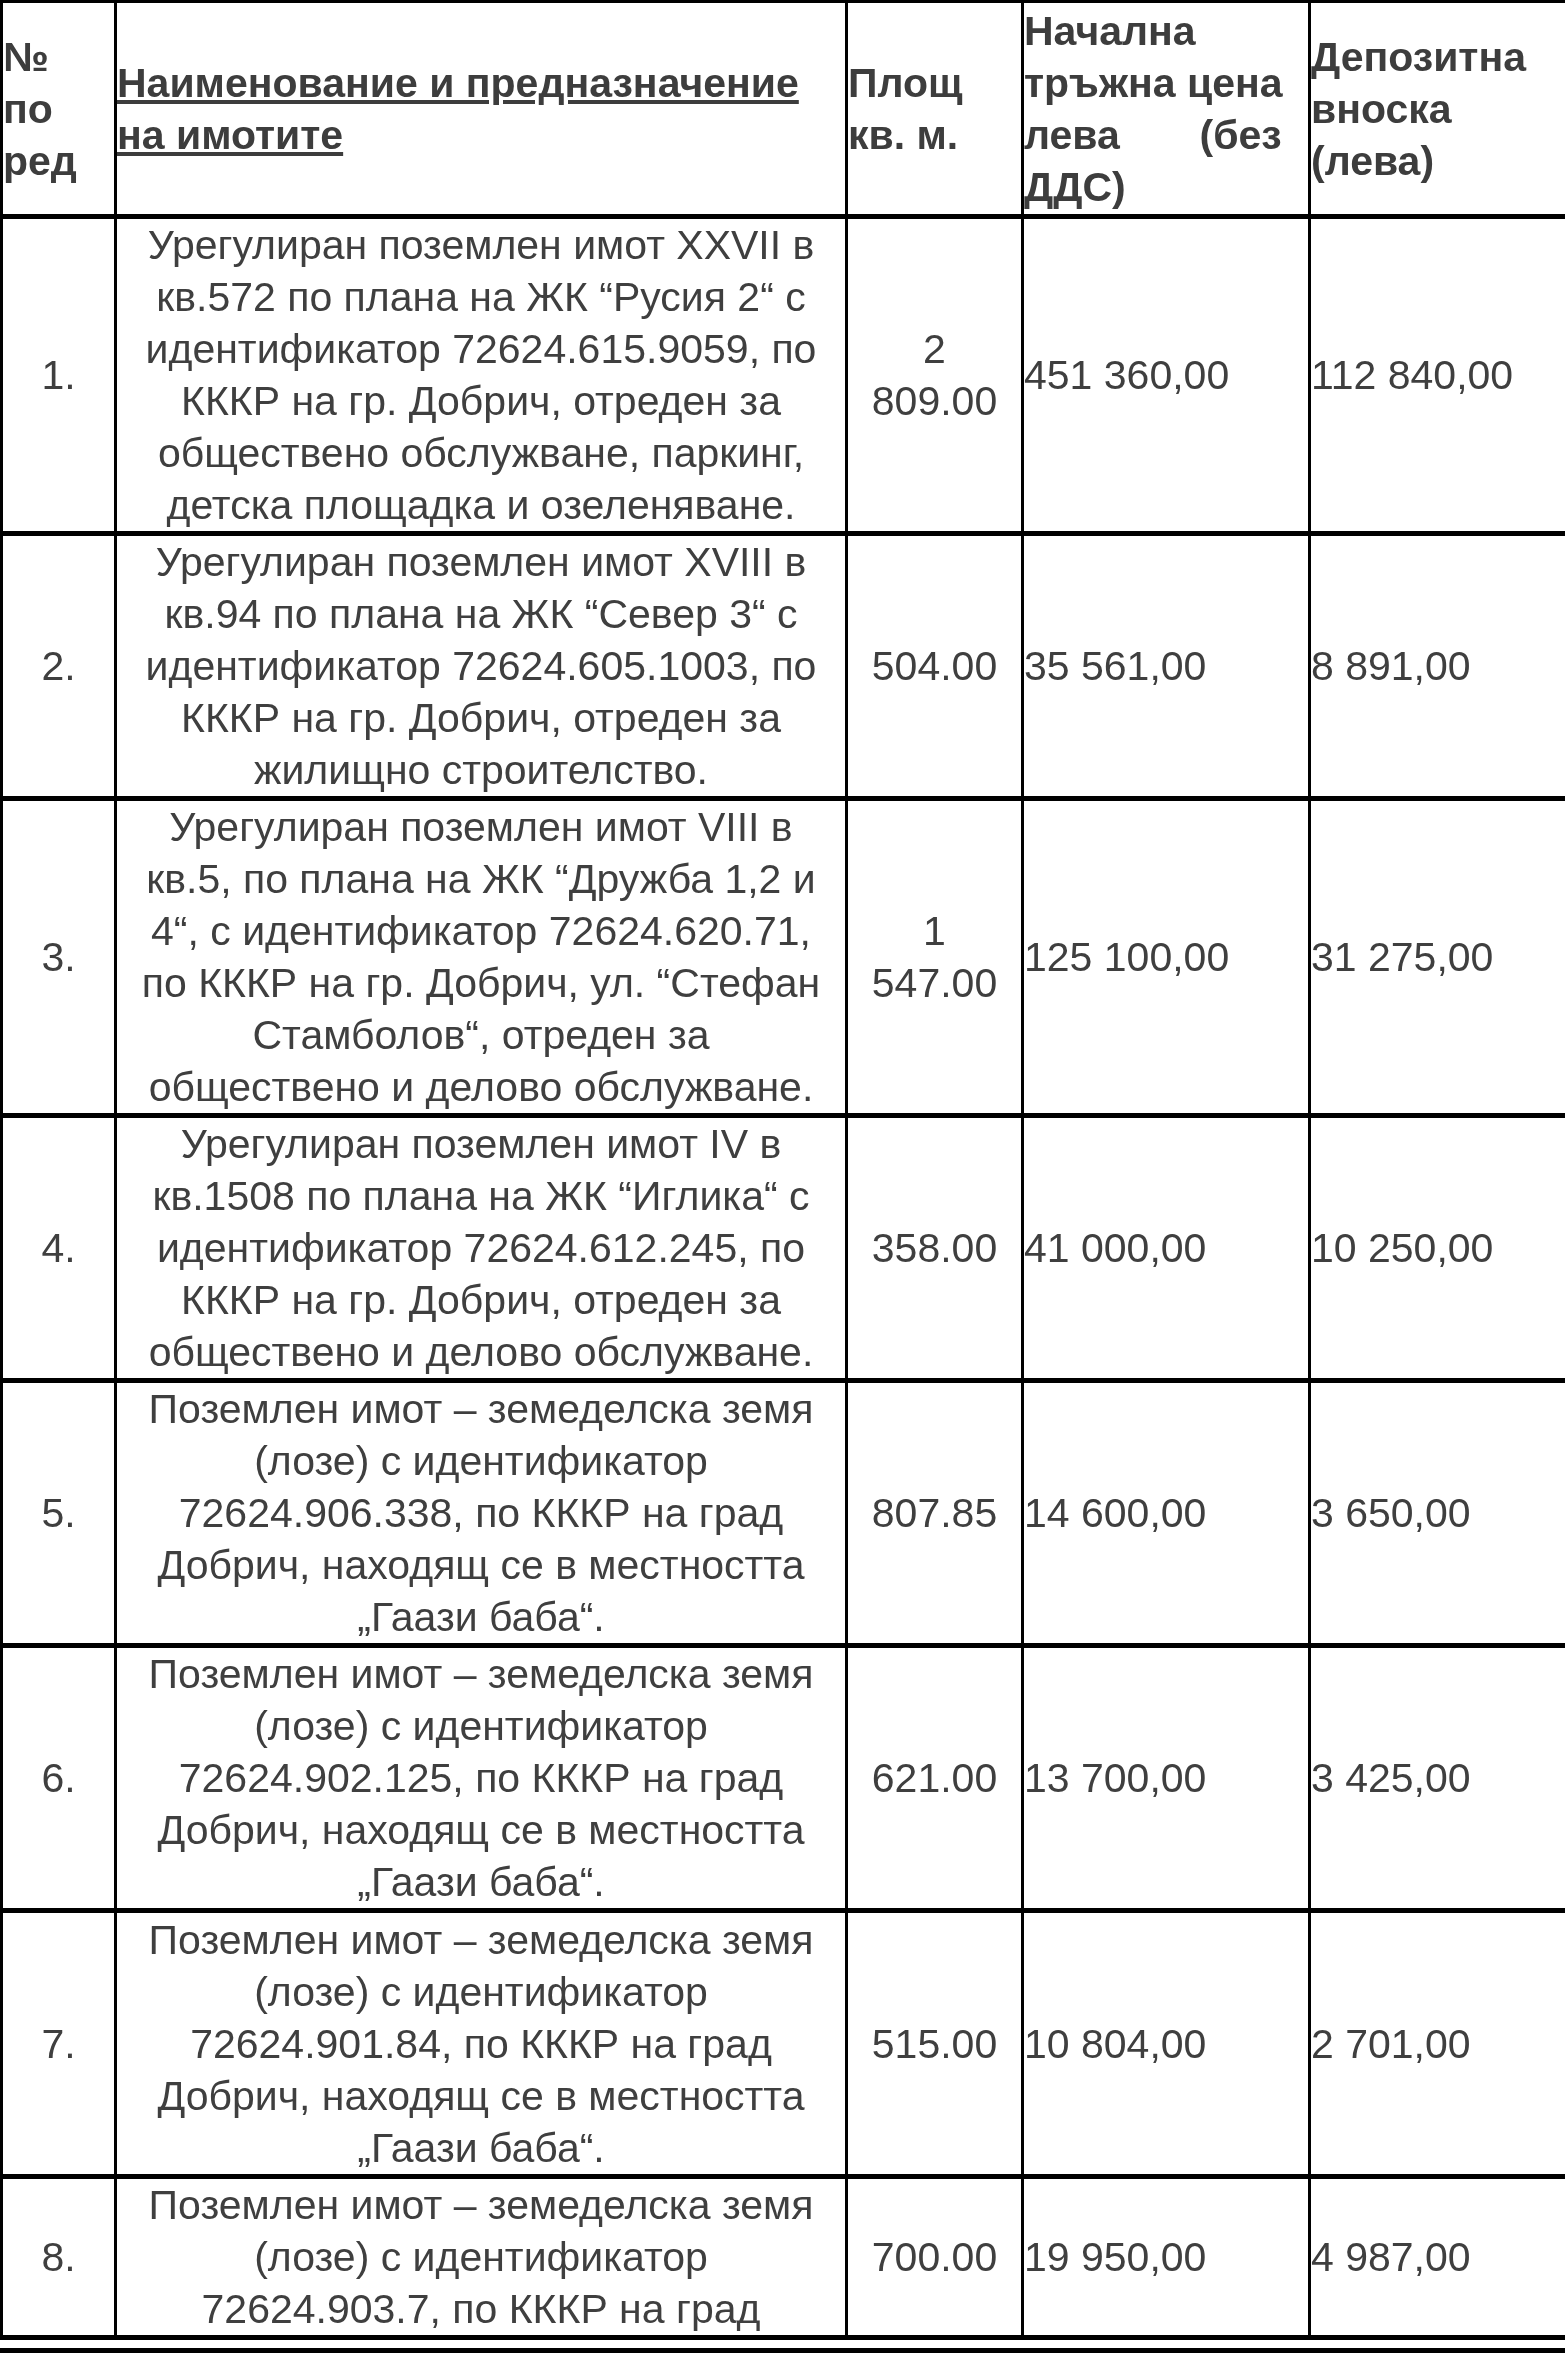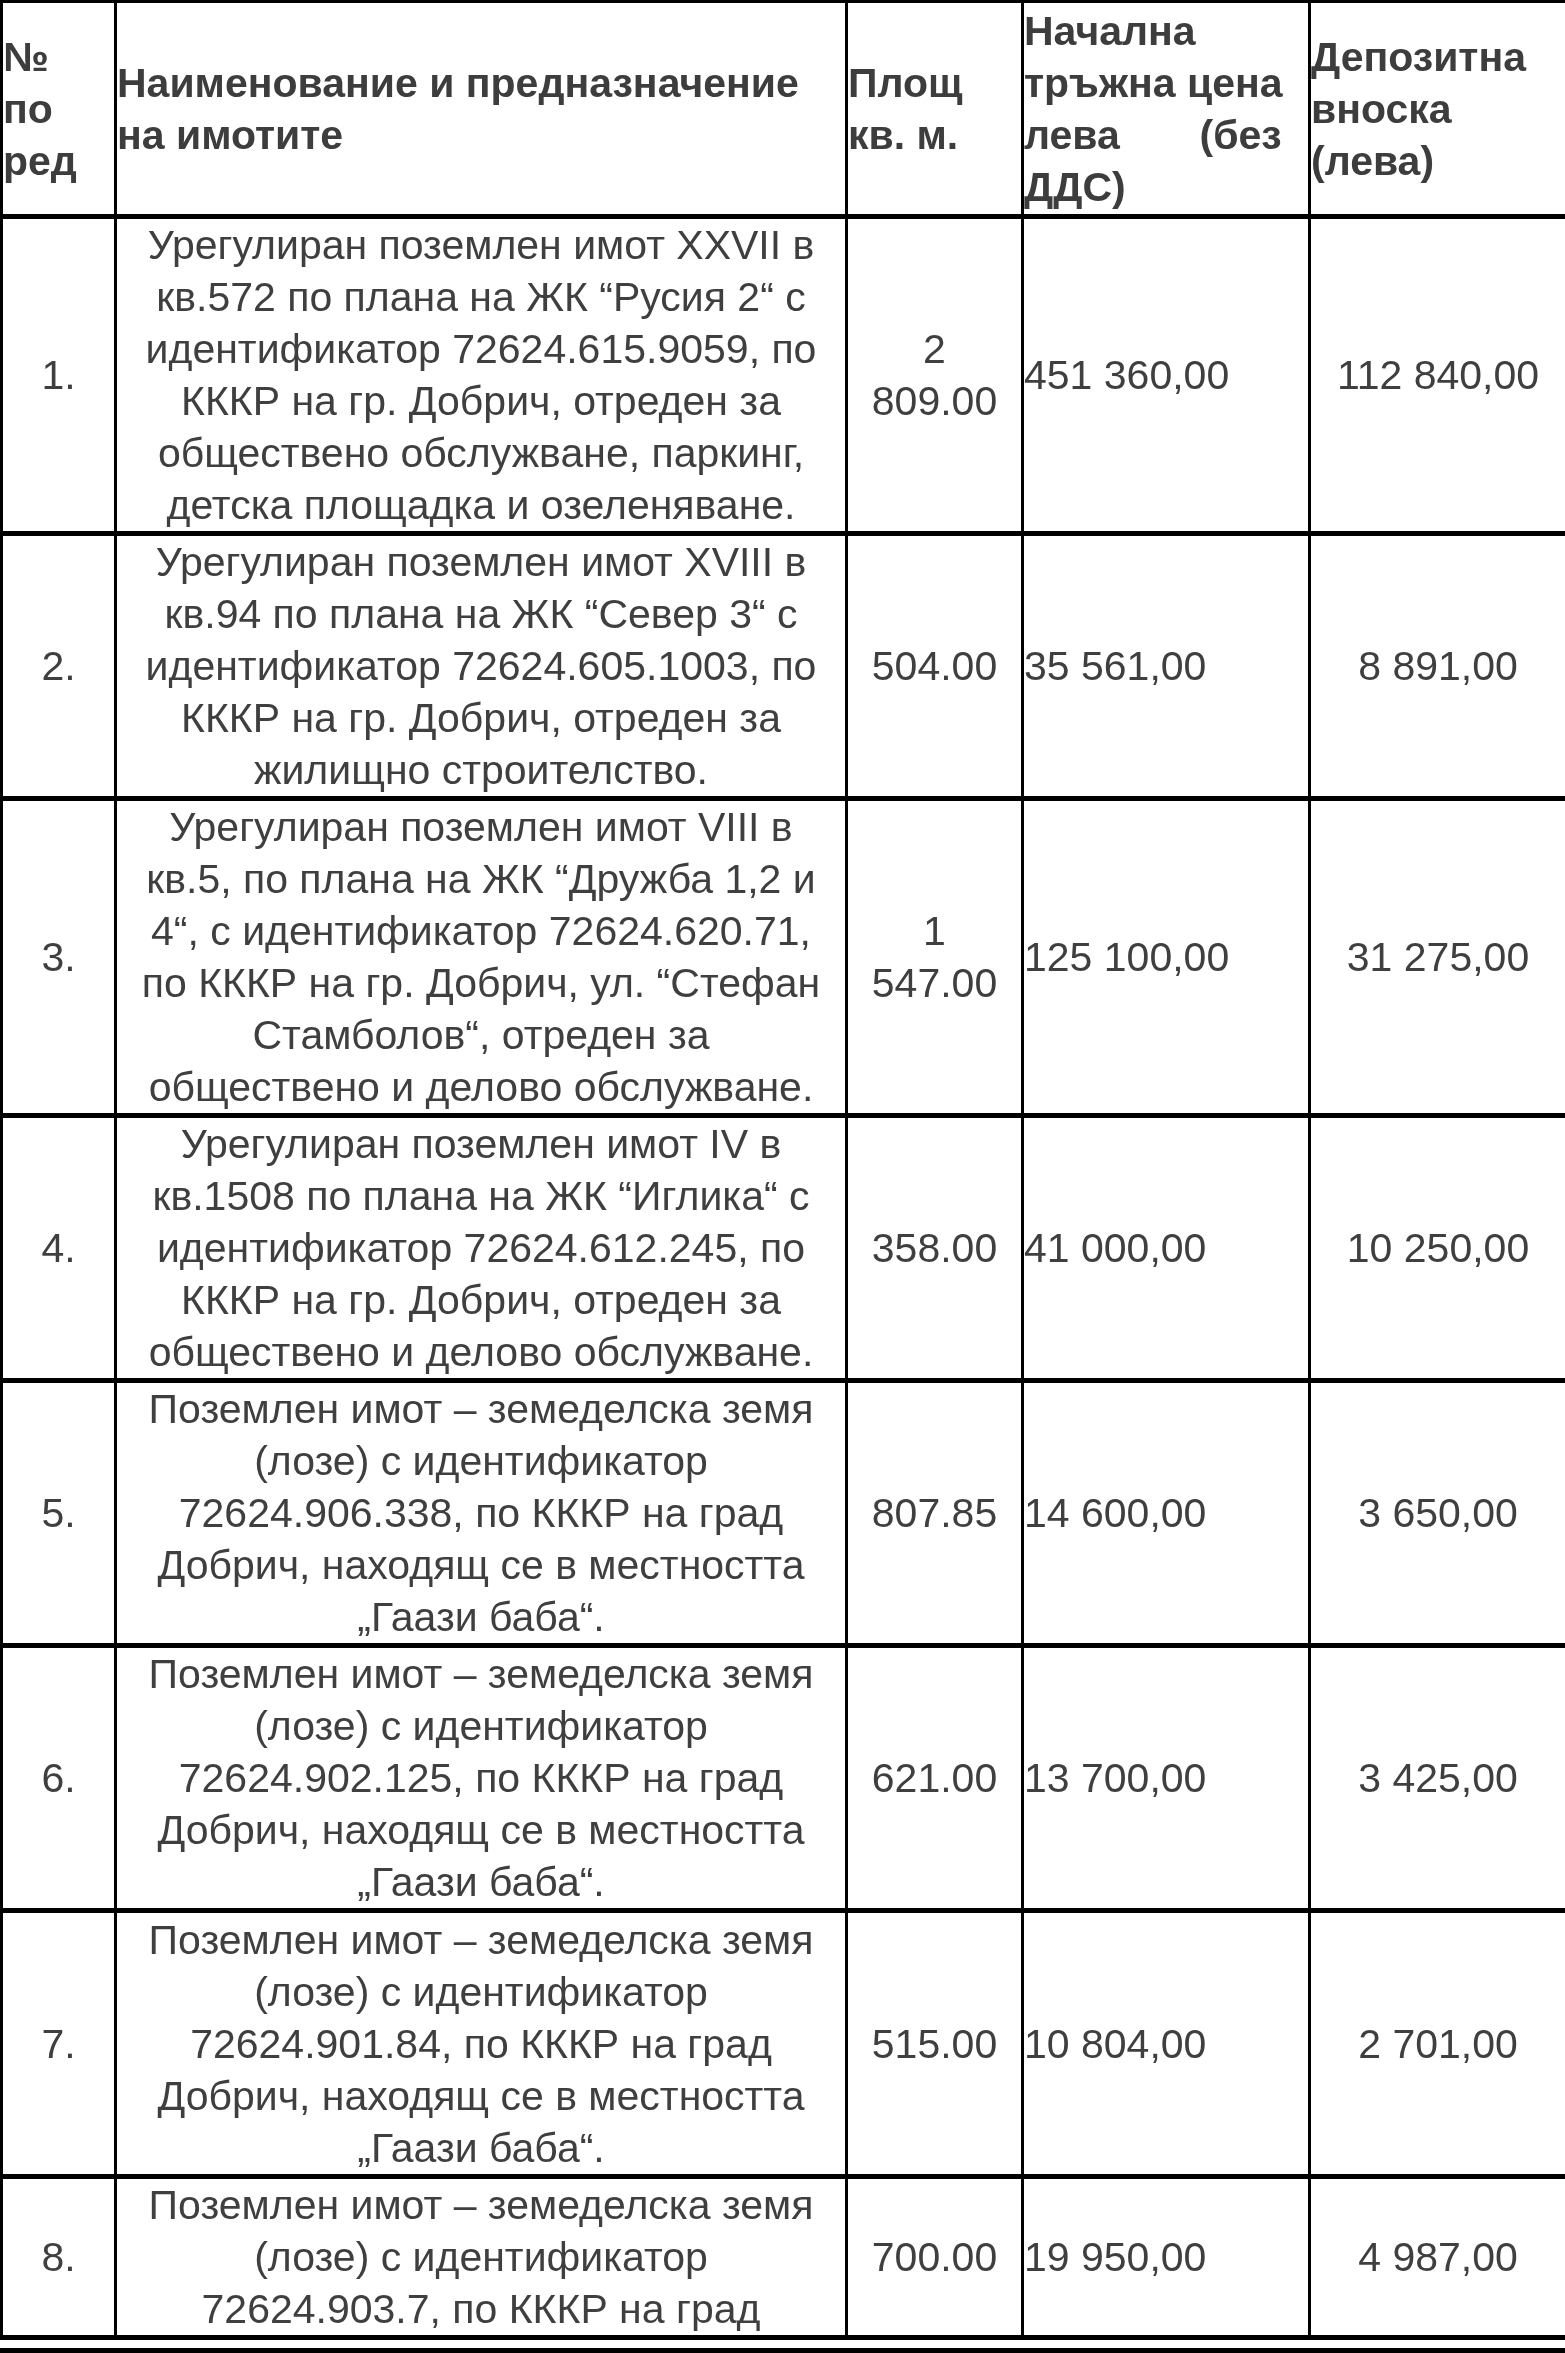--- a/index.html
+++ b/index.html
@@ -37,31 +37,31 @@
   }
   table.doc-table tr.header-row th {
     border-top: 3.3px solid #000000;
     border-bottom: 5.8px solid #000000;
     font-weight: bold;
     text-align: left;
     color: #3d3d3d;
   }
   
   th.c-num     { padding-left: 15px; }
-  th.c-name    { padding-left: 13.3px; }
+  th.c-name    { padding-left: 13.3px; text-decoration: underline; }
   th.c-area    { padding-left: 11.6px; }
   th.c-price   { padding-left: 10px; margin-top: 48px; }
   th.c-deposit { padding-left: 15px; }
 
   
   td.c-num     { text-align: center; }
   td.c-name    { text-align: center; padding: 0 13.3px; }
   td.c-area    { text-align: center; }
   td.c-price   { text-align: left; }
-  td.c-deposit { text-align: center; }
+  td.c-deposit { }
 
   
   .bottom-edge {
     position: absolute;
     left: 0;
     bottom: 0;
     width: 1565px;
     height: 5.8px;
     background: #000000;
   }

